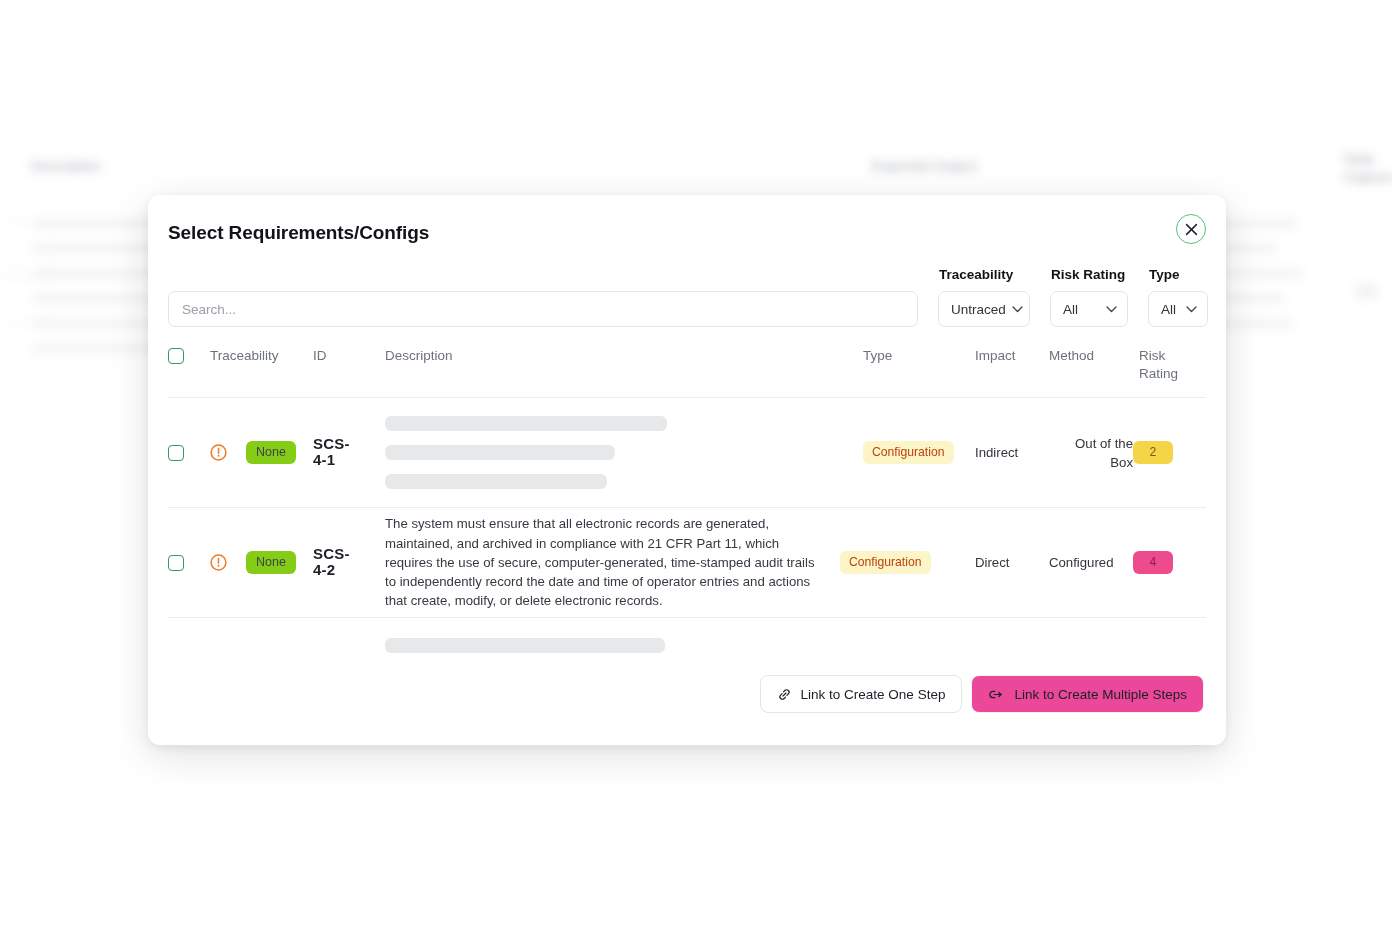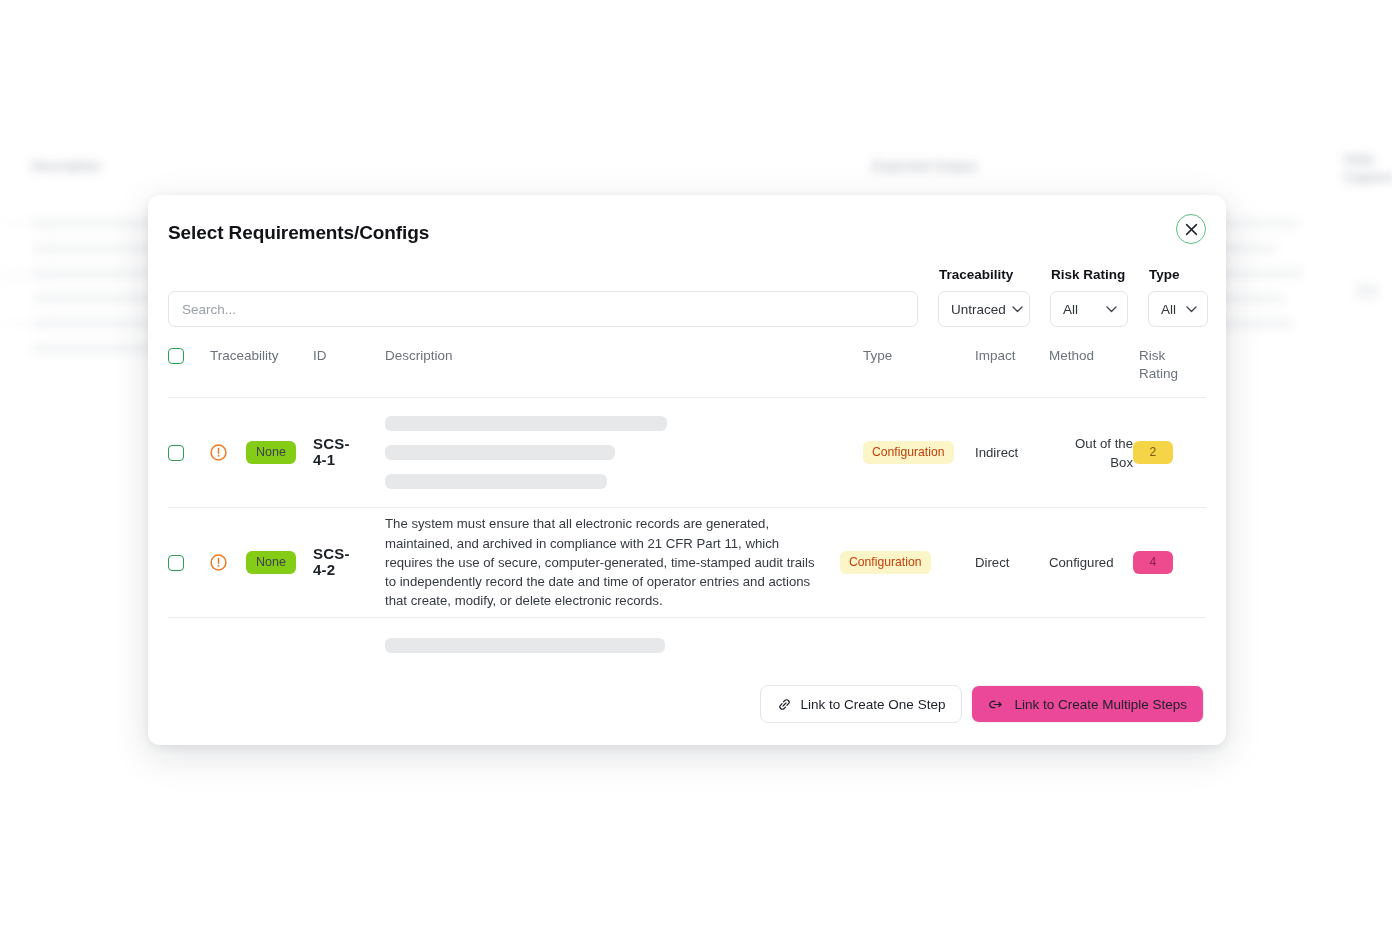--- a/index.html
+++ b/index.html
@@ -241,21 +241,21 @@
     font-size: 12.2px;
     border-radius: 6px;
     padding: 4px 0;
     line-height: 15px;
   }
 
   
   #footer {
     position: absolute;
     right: 22px;
-    bottom: 22px;
+    bottom: 32px;
     display: flex;
     gap: 9px;
   }
   .fbtn {
     display: flex;
     align-items: center;
     gap: 9px;
     height: 38px;
     padding: 0 16px;
     border-radius: 8px;

